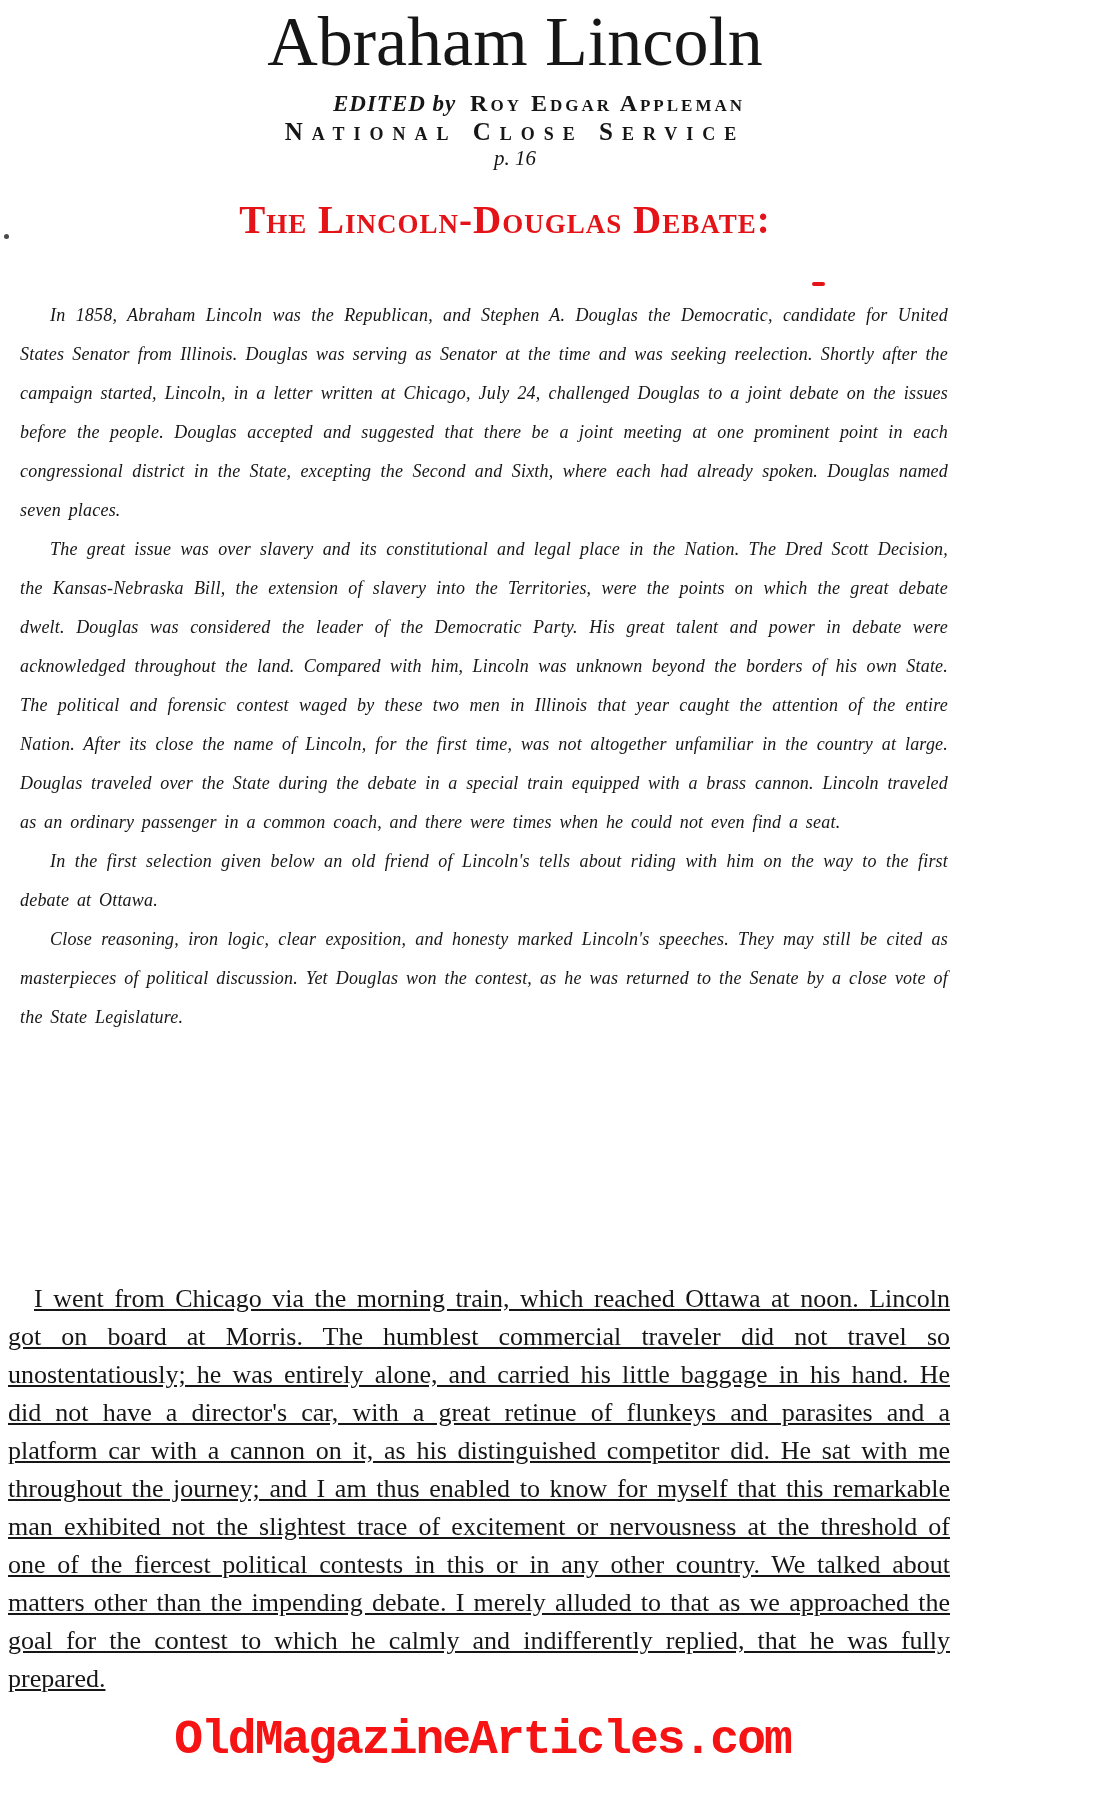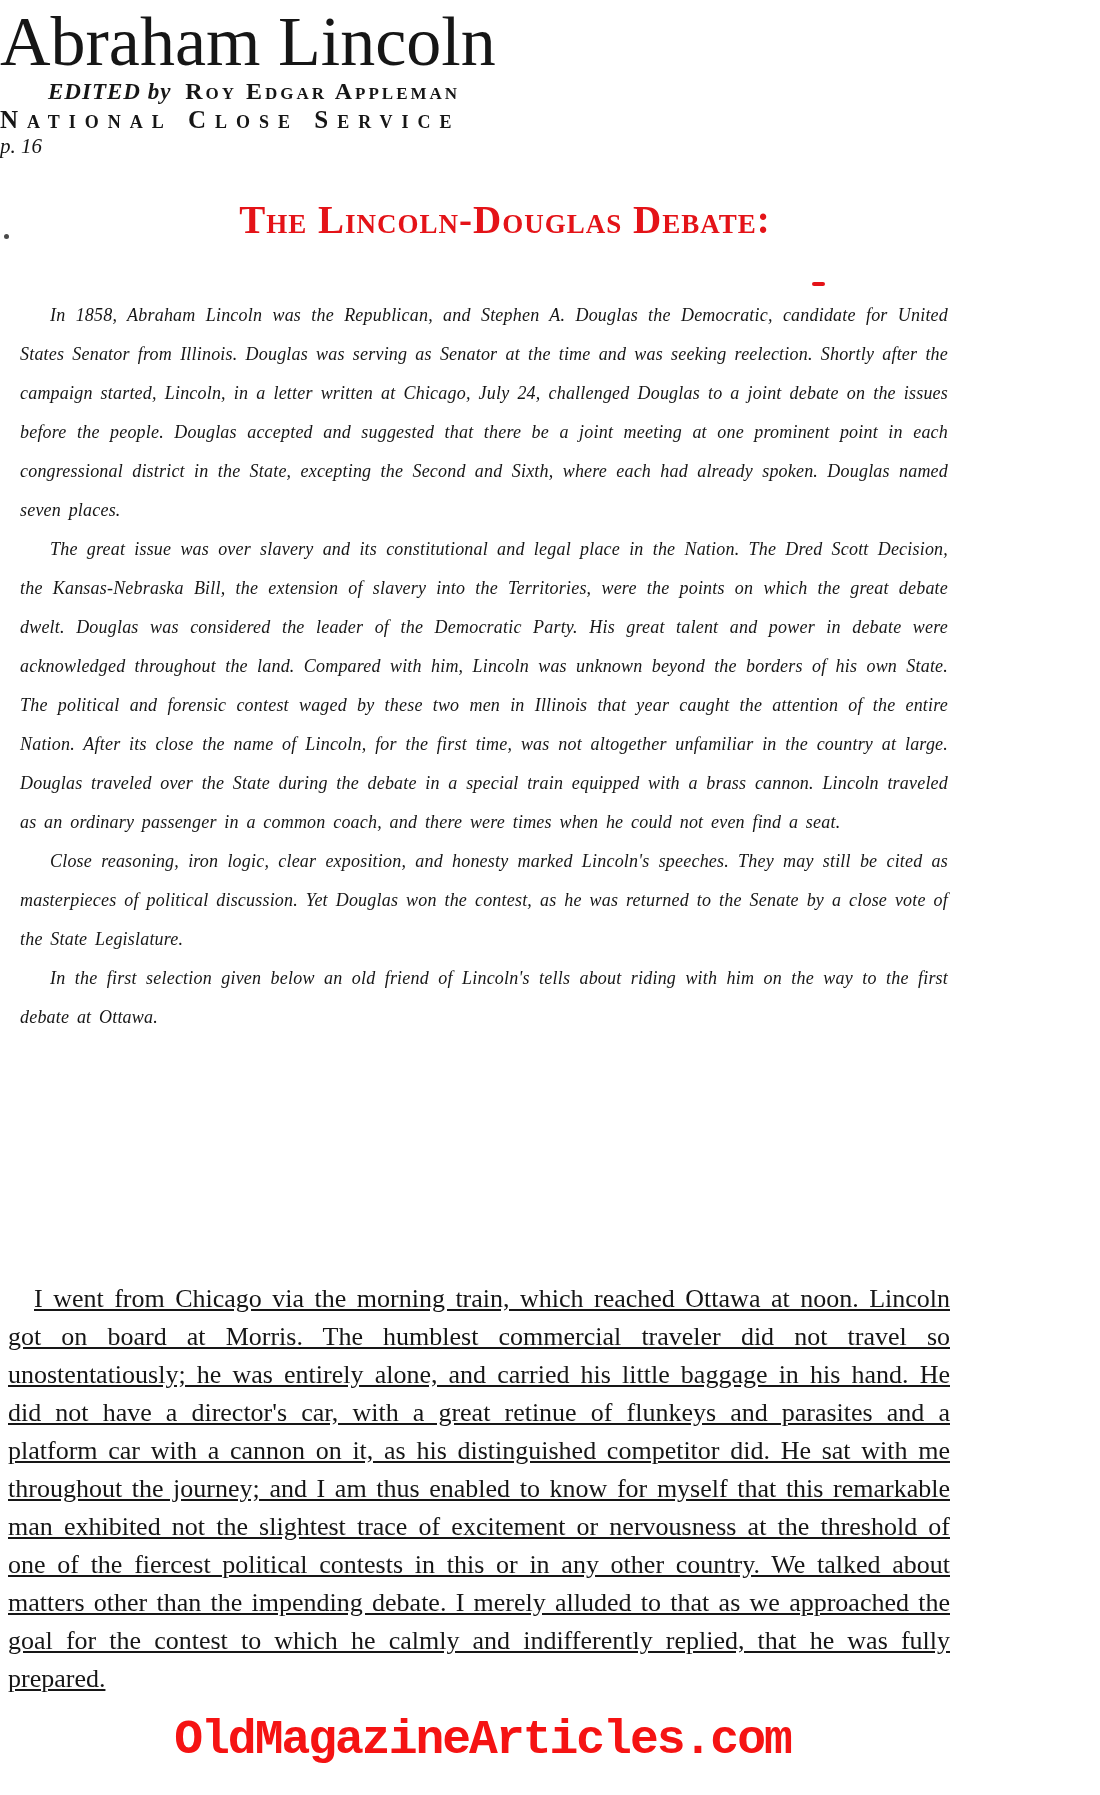--- a/index.html
+++ b/index.html
@@ -18,30 +18,31 @@
     font-family:"Liberation Serif", serif;
     overflow:hidden;
   }
   .smallcaps{font-variant:small-caps;}
 
   
   .doc-header{
     position:absolute;
     top:6px; left:0;
     width:1030px;
+    text-align:center;
   }
   .doc-title{
     margin:0;
     font-size:70px;
     font-weight:400;
     line-height:72px;
     letter-spacing:0px;
   }
   .editor-line{
-    margin-top:0;
+    margin-top:12px;
     font-size:23px;
     line-height:26px;
     padding-left:48px;
   }
   .edited-prefix{
     font-style:italic;
     font-weight:700;
     letter-spacing:1px;
     margin-right:8px;
   }
@@ -169,22 +170,22 @@
     <div class="page-number">p. 16</div>
   </header>
 
   <section class="article-heading">
     <div class="heading-line1 smallcaps">The Lincoln-Douglas Debate:</div>
   </section>
 
   <section class="intro">
     <p>In 1858, Abraham Lincoln was the Republican, and Stephen A. Douglas the Democratic, candidate for United States Senator from Illinois. Douglas was serving as Senator at the time and was seeking reelection. Shortly after the campaign started, Lincoln, in a letter written at Chicago, July 24, challenged Douglas to a joint debate on the issues before the people. Douglas accepted and suggested that there be a joint meeting at one prominent point in each congressional district in the State, excepting the Second and Sixth, where each had already spoken. Douglas named seven places.</p>
     <p>The great issue was over slavery and its constitutional and legal place in the Nation. The Dred Scott Decision, the Kansas-Nebraska Bill, the extension of slavery into the Territories, were the points on which the great debate dwelt. Douglas was considered the leader of the Democratic Party. His great talent and power in debate were acknowledged throughout the land. Compared with him, Lincoln was unknown beyond the borders of his own State. The political and forensic contest waged by these two men in Illinois that year caught the attention of the entire Nation. After its close the name of Lincoln, for the first time, was not altogether unfamiliar in the country at large. Douglas traveled over the State during the debate in a special train equipped with a brass cannon. Lincoln traveled as an ordinary passenger in a common coach, and there were times when he could not even find a seat.</p>
+    <p>In the first selection given below an old friend of Lincoln's tells about riding with him on the way to the first debate at Ottawa.</p>
     <p>Close reasoning, iron logic, clear exposition, and honesty marked Lincoln's speeches. They may still be cited as masterpieces of political discussion. Yet Douglas won the contest, as he was returned to the Senate by a close vote of the State Legislature.</p>
-    <p>In the first selection given below an old friend of Lincoln's tells about riding with him on the way to the first debate at Ottawa.</p>
   </section>
 
   <section class="reading">
     <p>I went from Chicago via the morning train, which reached Ottawa at noon. Lincoln got on board at Morris. The humblest commercial traveler did not travel so unostentatiously; he was entirely alone, and carried his little baggage in his hand. He did not have a director's car, with a great retinue of flunkeys and parasites and a platform car with a cannon on it, as his distinguished competitor did. He sat with me throughout the journey; and I am thus enabled to know for myself that this remarkable man exhibited not the slightest trace of excitement or nervousness at the threshold of one of the fiercest political contests in this or in any other country. We talked about matters other than the impending debate. I merely alluded to that as we approached the goal for the contest to which he calmly and indifferently replied, that he was fully prepared.</p>
   </section>
 
   <footer>
     <div class="watermark">OldMagazineArticles.com</div>
   </footer>
 

